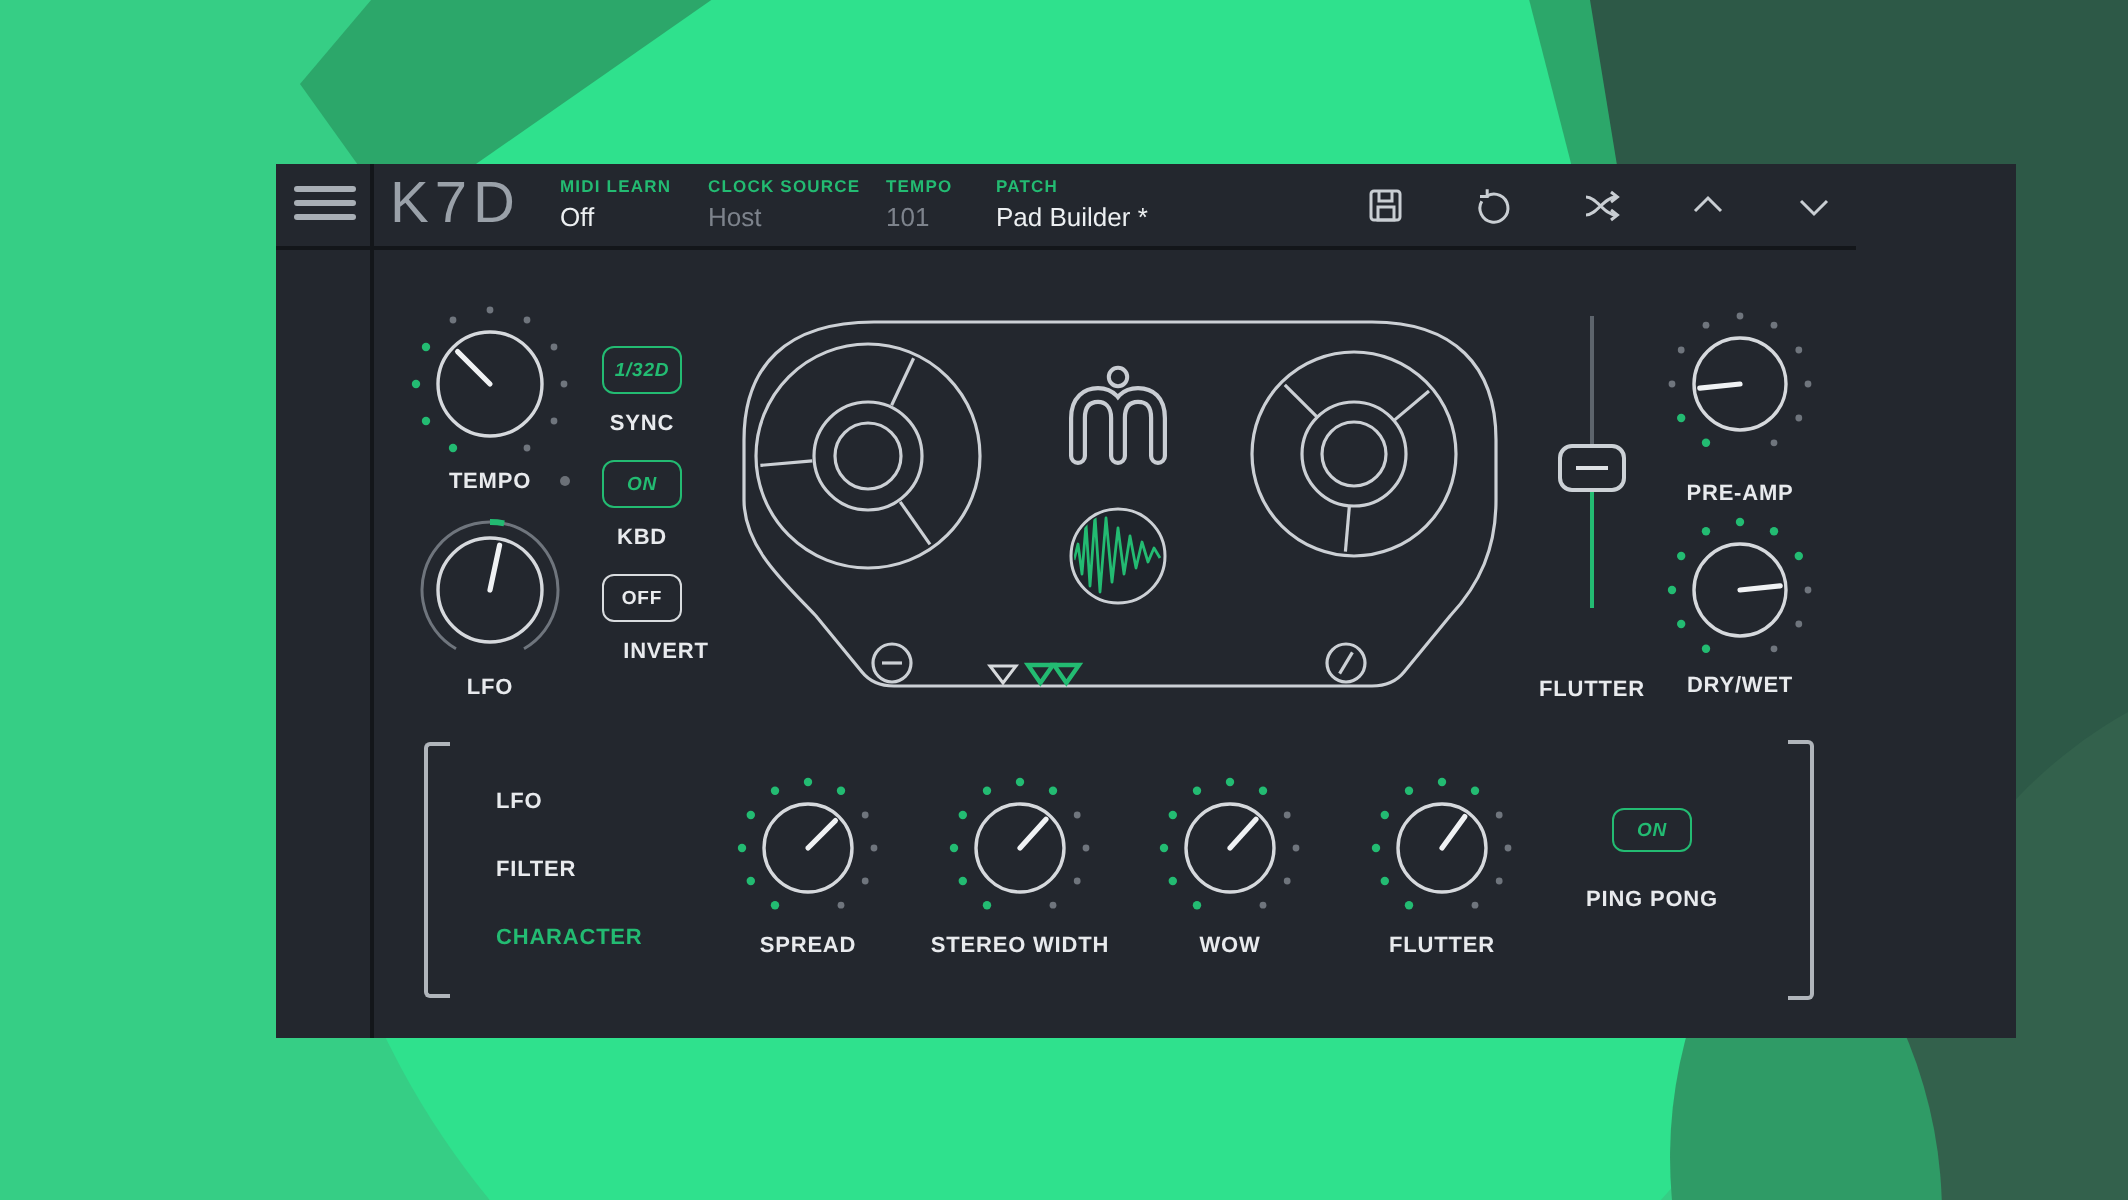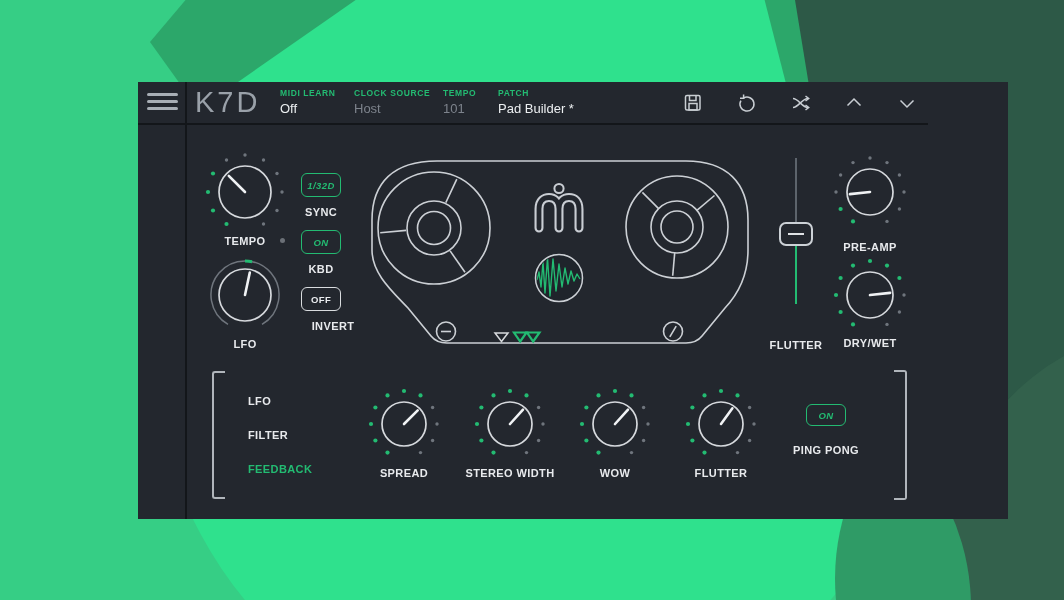--- a/index.html
+++ b/index.html
@@ -215,21 +215,21 @@
   <div class="slider-handle">
       <i></i>
     </div>
   <div class="ctl-label" style="left:658px;top:257px">FLUTTER</div>
 
   <div class="bracket left"></div>
   <div class="bracket right"></div>
 
   <div class="tab" style="top:313px">LFO</div>
   <div class="tab" style="top:347px">FILTER</div>
-  <div class="tab active" style="top:381px">FEEDBACK</div>
+  <div class="tab active" style="top:381px">CHARACTER</div>
 
   <div id="knob-root">
       <div class="knob" style="left: 66px; top: 69px;"><svg width="82" height="82" viewBox="0 0 82 82">
           <circle cx="22.5" cy="73.0" r="2.1" fill="#23bb72"></circle>
           <circle cx="9.0" cy="59.5" r="2.1" fill="#23bb72"></circle>
           <circle cx="4.0" cy="41.0" r="2.1" fill="#23bb72"></circle>
           <circle cx="9.0" cy="22.5" r="2.1" fill="#23bb72"></circle>
           <circle cx="22.5" cy="9.0" r="1.7" fill="#6f757d"></circle>
           <circle cx="41.0" cy="4.0" r="1.7" fill="#6f757d"></circle>
           <circle cx="59.5" cy="9.0" r="1.7" fill="#6f757d"></circle>

